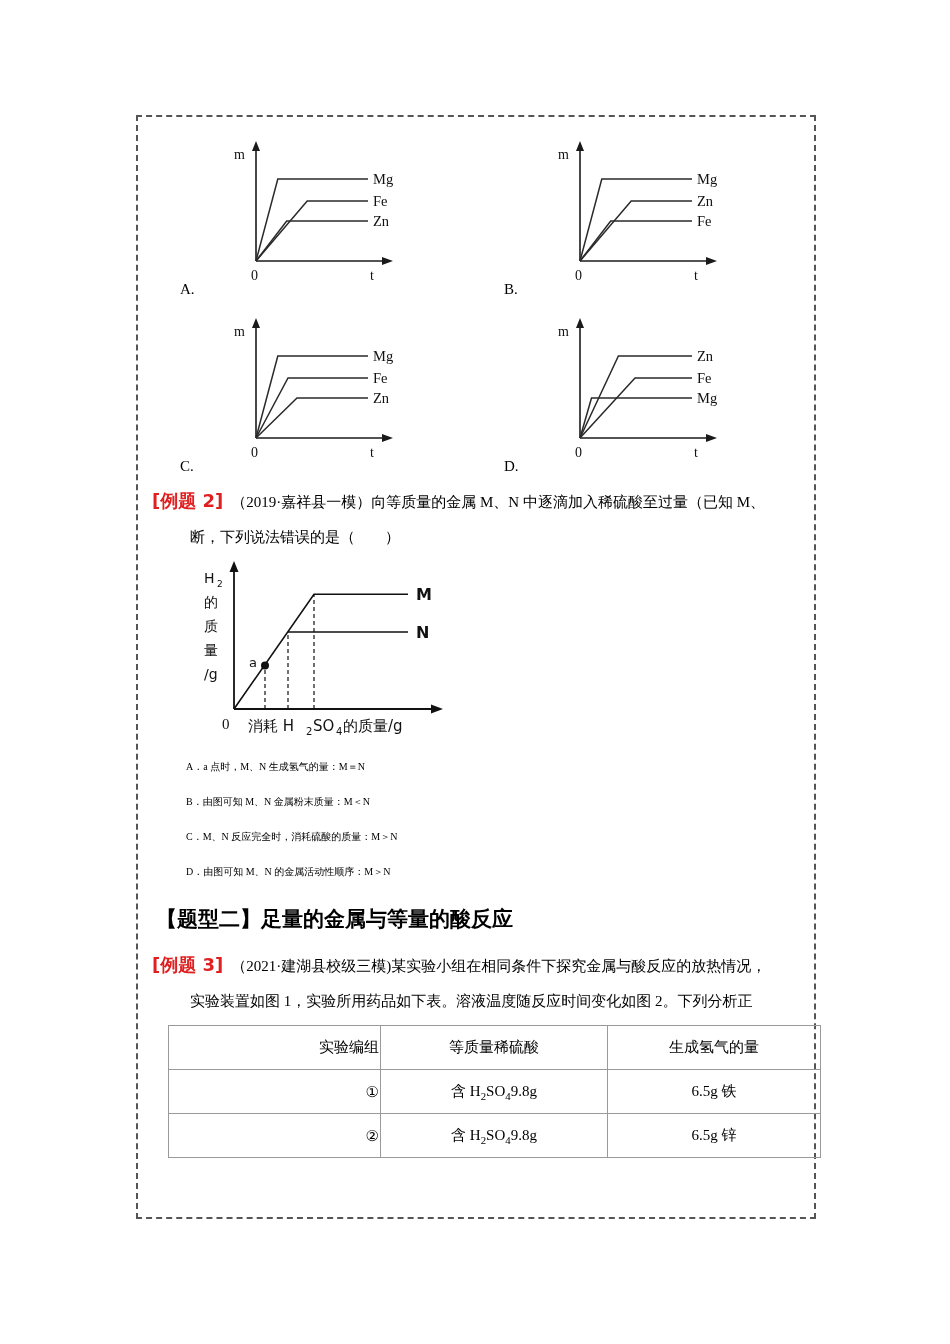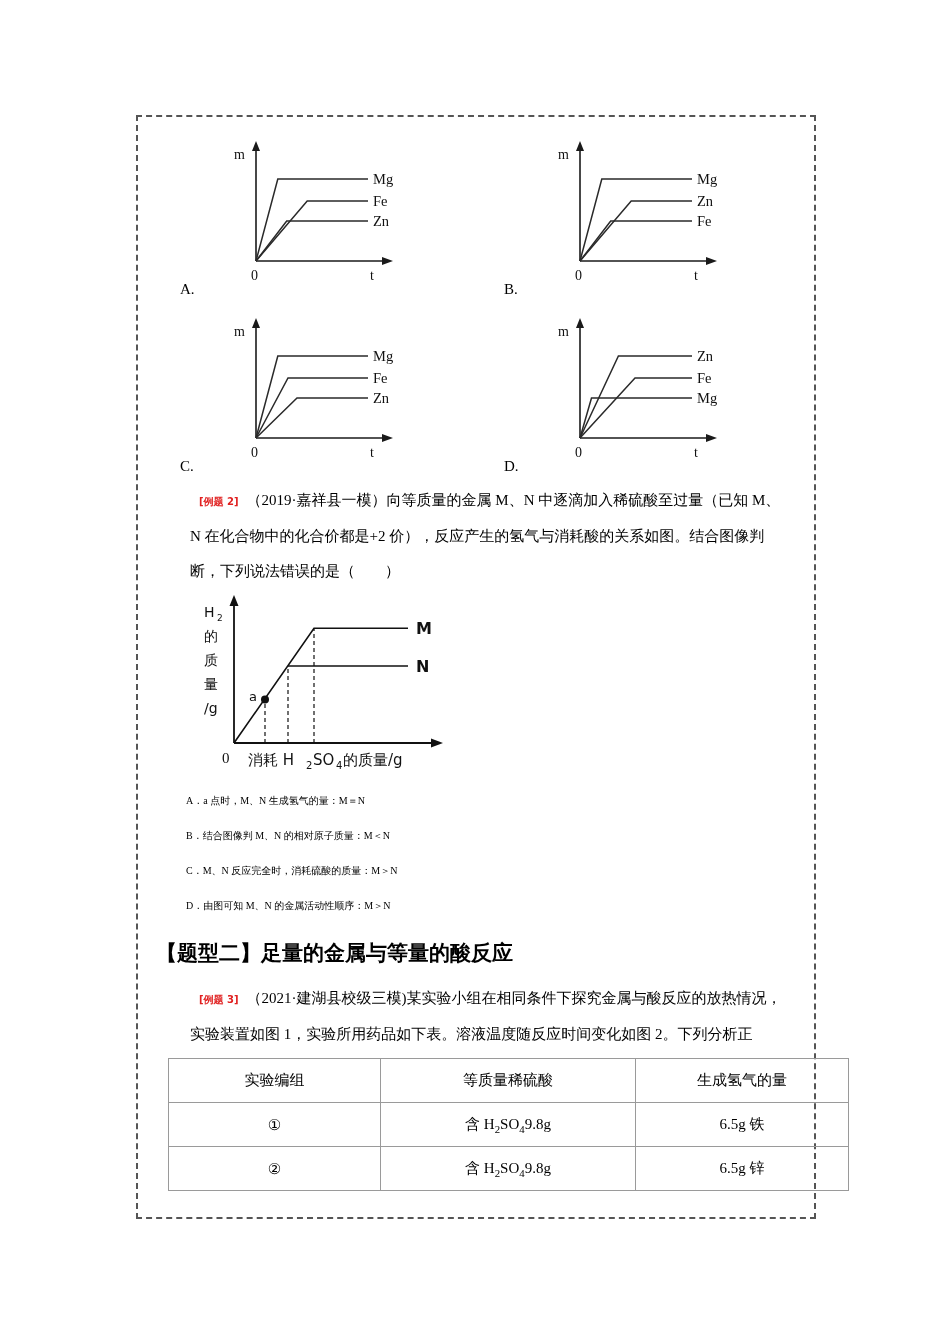--- a/index.html
+++ b/index.html
@@ -51,24 +51,23 @@
 
   
   .qline {
     font-size: 15px;
     line-height: 35px;
     font-family: "Liberation Serif", "DejaVu Serif", serif;
   }
   .qtag {
     color: #e02020;
     font-weight: bold;
-    font-size: 10px;
+    font-size: 18px;
     font-family: "DejaVu Sans", sans-serif;
     margin-right: 8px;
-    margin-left: 47px;
   }
   .qbody { }
   .indent { padding-left: 38px; }
 
   
   .midchart {
     position: relative;
     height: 190px;
     margin-top: 4px;
   }
@@ -102,22 +101,22 @@
     table-layout: fixed;
   }
   table.datatable td {
     border: 1px solid #9a9a9a;
     height: 44px;
     text-align: center;
     vertical-align: middle;
     font-size: 15px;
     font-family: "Liberation Serif", "DejaVu Serif", serif;
   }
-  table.datatable td.c1 { width: 212px; }
-  table.datatable td.c2 { width: 255px; }
+  table.datatable td.c1 { width: 212px; text-align: right; }
+  table.datatable td.c2 { width: 227px; }
   table.datatable td.c3 { width: 213px; }
   sub { font-size: 0.72em; }
   .nowrap { white-space: nowrap; }
 </style>
 </head>
 <body>
 
 <div class="page">
   <div class="inner">
 
@@ -201,21 +200,20 @@
               <text x="155" y="87" font-size="14.5" font-family="Liberation Serif, serif" fill="#111">Mg</text>
             </svg>
           </div>
         </div>
       </div>
 
     <div>
       <div class="qline">
         <span class="qtag">[例题 2]</span><span class="qbody">（2019·嘉祥县一模）向等质量的金属 M、N 中逐滴加入稀硫酸至过量（已知 M、</span>
       </div>
-      <div class="qline indent">N 在化合物中的化合价都是+2 价），反应产生的氢气与消耗酸的关系如图。结合图像判</div>
       <div class="qline indent">断，下列说法错误的是（　　）</div>
 
       <div class="midchart">
         <div class="holder" id="midChartHolder"><svg width="300" height="190" viewBox="0 0 300 190">
               <line x1="62" y1="150" x2="62" y2="10" stroke="#111" stroke-width="1.8"></line>
               <polygon points="57.5,13 66.5,13 62,2" fill="#111"></polygon>
               <line x1="62" y1="150" x2="262" y2="150" stroke="#111" stroke-width="1.8"></line>
               <polygon points="259,145.5 259,154.5 271,150" fill="#111"></polygon>
               <text x="32" y="24" font-size="14" font-family="DejaVu Sans, sans-serif" fill="#111">H</text>
               <text x="45" y="28" font-size="9" font-family="DejaVu Sans, sans-serif" fill="#111">2</text>
@@ -238,21 +236,21 @@
                 <text x="134" y="176" font-size="10" font-family="DejaVu Sans, sans-serif" fill="#111">2</text>
                 <text x="141" y="172" font-size="15" font-family="DejaVu Sans, sans-serif" fill="#111">SO</text>
                 <text x="164" y="176" font-size="10" font-family="DejaVu Sans, sans-serif" fill="#111">4</text>
                 <text x="171" y="172" font-size="15" font-family="DejaVu Sans, sans-serif" fill="#111">的质量/g</text>
               </g>
             </svg></div>
       </div>
 
       <div id="ex2choices">
           <div class="optline">A．a 点时，M、N 生成氢气的量：M＝N</div>
-          <div class="optline">B．结合图像判 M、N 的相对原子质量：M＜N</div>
+          <div class="optline">B．由图可知 M、N 金属粉末质量：M＜N</div>
           <div class="optline">C．M、N 反应完全时，消耗硫酸的质量：M＞N</div>
           <div class="optline">D．由图可知 M、N 的金属活动性顺序：M＞N</div>
         </div>
     </div>
 
     <div class="section-heading">【题型二】足量的金属与等量的酸反应</div>
 
     <div>
       <div class="qline">
         <span class="qtag">[例题 3]</span><span class="qbody">（2021·建湖县校级三模)某实验小组在相同条件下探究金属与酸反应的放热情况，</span>

